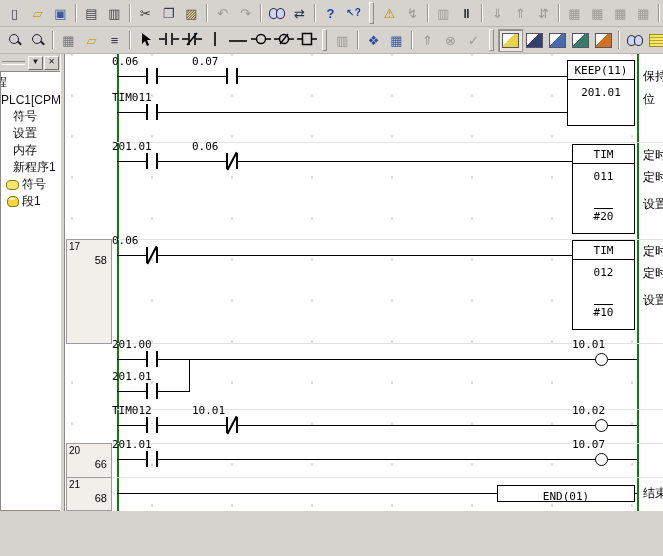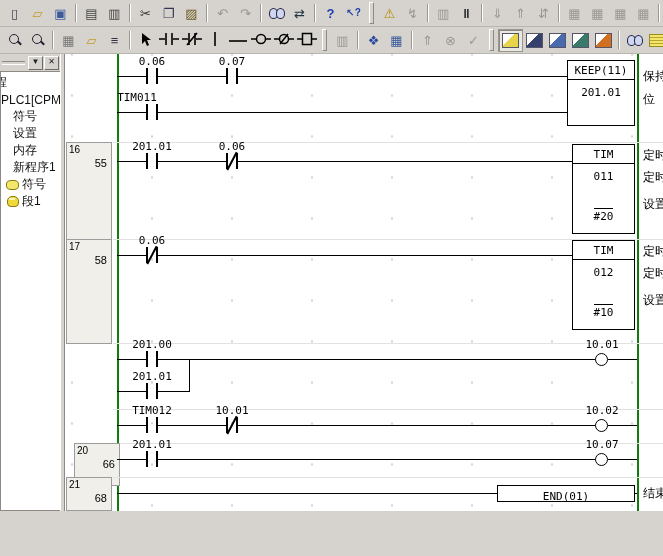--- a/index.html
+++ b/index.html
@@ -50,21 +50,21 @@
           background-image:radial-gradient(circle,#d4d4d4 1px,rgba(0,0,0,0) 1.3px);
           background-size:80px 41px;background-position:47px 21px;}
   .hl{position:absolute;height:1px;background:#000;}
   .vl{position:absolute;width:1px;background:#000;}
   .bus{position:absolute;top:0;bottom:0;width:2px;background:#0e7d0e;}
   .rsep{position:absolute;left:48px;right:0;height:1px;background:#e2e2e0;}
   .mcell{position:absolute;left:1px;width:46px;background:#f0efe9;border:1px solid #9c9c9c;box-sizing:border-box;}
   .rno{position:absolute;left:2px;top:1px;font-size:10px;color:#000;}
   .sno{position:absolute;right:4px;top:14px;font-size:11px;color:#000;}
   .lbl{position:absolute;font-family:"DejaVu Sans Mono","Liberation Mono",monospace;font-size:11px;
-       text-align:center;color:#000;white-space:nowrap;}
+       color:#000;white-space:nowrap;}
   .cmt{position:absolute;left:578px;font-size:12px;color:#000;white-space:nowrap;}
   .ibox{position:absolute;border:1px solid #000;background:#fff;box-sizing:border-box;}
   .ibox .btitle{display:block;border-bottom:1px solid #000;text-align:center;
         font-family:"DejaVu Sans Mono","Liberation Mono",monospace;font-size:11px;padding:3px 0 2px;}
   .ibox .bop{position:absolute;left:0;right:0;text-align:center;
         font-family:"DejaVu Sans Mono","Liberation Mono",monospace;font-size:11px;}
   .ibox .bop .ovl{border-top:1px solid #000;padding-top:1px;}
   .coil{position:absolute;width:13px;height:13px;border:1.6px solid #000;border-radius:50%;background:#fff;box-sizing:border-box;}
   .cwrap,.bwrap{position:absolute;}
   .cbar{position:absolute;width:2px;height:16px;background:#000;top:0;}
@@ -320,32 +320,28 @@
           <div class="cgap" style="left: 5px; top: 7px; width: 10px; height: 3px;"></div>
           <div class="cbar" style="left: 4px;"></div>
           <div class="cbar" style="left: 14px;"></div>
         </div>
         <div class="lbl" style="left: 127px; top: 1px; width: 80px;">0.07</div>
         <div class="cwrap" style="left: 77px; top: 50px; width: 20px; height: 16px;">
           <div class="cgap" style="left: 5px; top: 7px; width: 10px; height: 3px;"></div>
           <div class="cbar" style="left: 4px;"></div>
           <div class="cbar" style="left: 14px;"></div>
         </div>
-        <div class="lbl" style="left: 32px; top: 37px; width: 80px;">TIM011</div>
+        <div class="lbl" style="left: 47px; top: 37px; width: 80px;">TIM011</div>
         <div class="ibox" style="left: 502px; top: 6px; width: 68px; height: 66px;">
           <div class="btitle">KEEP(11)</div>
           <div class="bop" style="top: 25px;">201.01</div>
         </div>
         <div class="cmt" style="top: 14px;">保持</div>
         <div class="cmt" style="top: 37px;">位</div>
         <div class="rsep" style="top: 88px;"></div>
-        <div class="mcell" style="top: 88px; height: 98px;">
-          <div class="rno">16</div>
-          <div class="sno">55</div>
-        </div>
         <div class="hl" style="left: 52px; width: 455px; top: 107px;"></div>
         <div class="cwrap" style="left: 77px; top: 99px; width: 20px; height: 16px;">
           <div class="cgap" style="left: 5px; top: 7px; width: 10px; height: 3px;"></div>
           <div class="cbar" style="left: 4px;"></div>
           <div class="cbar" style="left: 14px;"></div>
         </div>
         <div class="lbl" style="left: 47px; top: 86px; width: 80px;">201.01</div>
         <div class="cwrap" style="left: 157px; top: 99px; width: 20px; height: 16px;">
           <div class="cgap" style="left: 5px; top: 7px; width: 10px; height: 3px;"></div>
           <div class="cbar" style="left: 4px;"></div>
@@ -413,21 +409,21 @@
         <div class="cwrap" style="left: 157px; top: 363px; width: 20px; height: 16px;">
           <div class="cgap" style="left: 5px; top: 7px; width: 10px; height: 3px;"></div>
           <div class="cbar" style="left: 4px;"></div>
           <div class="cbar" style="left: 14px;"></div>
           <div class="cslash" style="left: 9px; top: -2px;"></div>
         </div>
         <div class="lbl" style="left: 127px; top: 350px; width: 80px;">10.01</div>
         <div class="coil" style="left: 530px; top: 365px;"></div>
         <div class="lbl" style="left: 507px; top: 350px; width: 60px;">10.02</div>
         <div class="rsep" style="top: 389px;"></div>
-        <div class="mcell" style="top: 389px; height: 43px; margin-left: 8px;">
+        <div class="mcell" style="top: 389px; height: 43px;">
           <div class="rno">20</div>
           <div class="sno">66</div>
         </div>
         <div class="hl" style="left: 52px; width: 479px; top: 405px;"></div>
         <div class="hl" style="left: 543px; width: 29px; top: 405px;"></div>
         <div class="cwrap" style="left: 77px; top: 397px; width: 20px; height: 16px;">
           <div class="cgap" style="left: 5px; top: 7px; width: 10px; height: 3px;"></div>
           <div class="cbar" style="left: 4px;"></div>
           <div class="cbar" style="left: 14px;"></div>
         </div>

